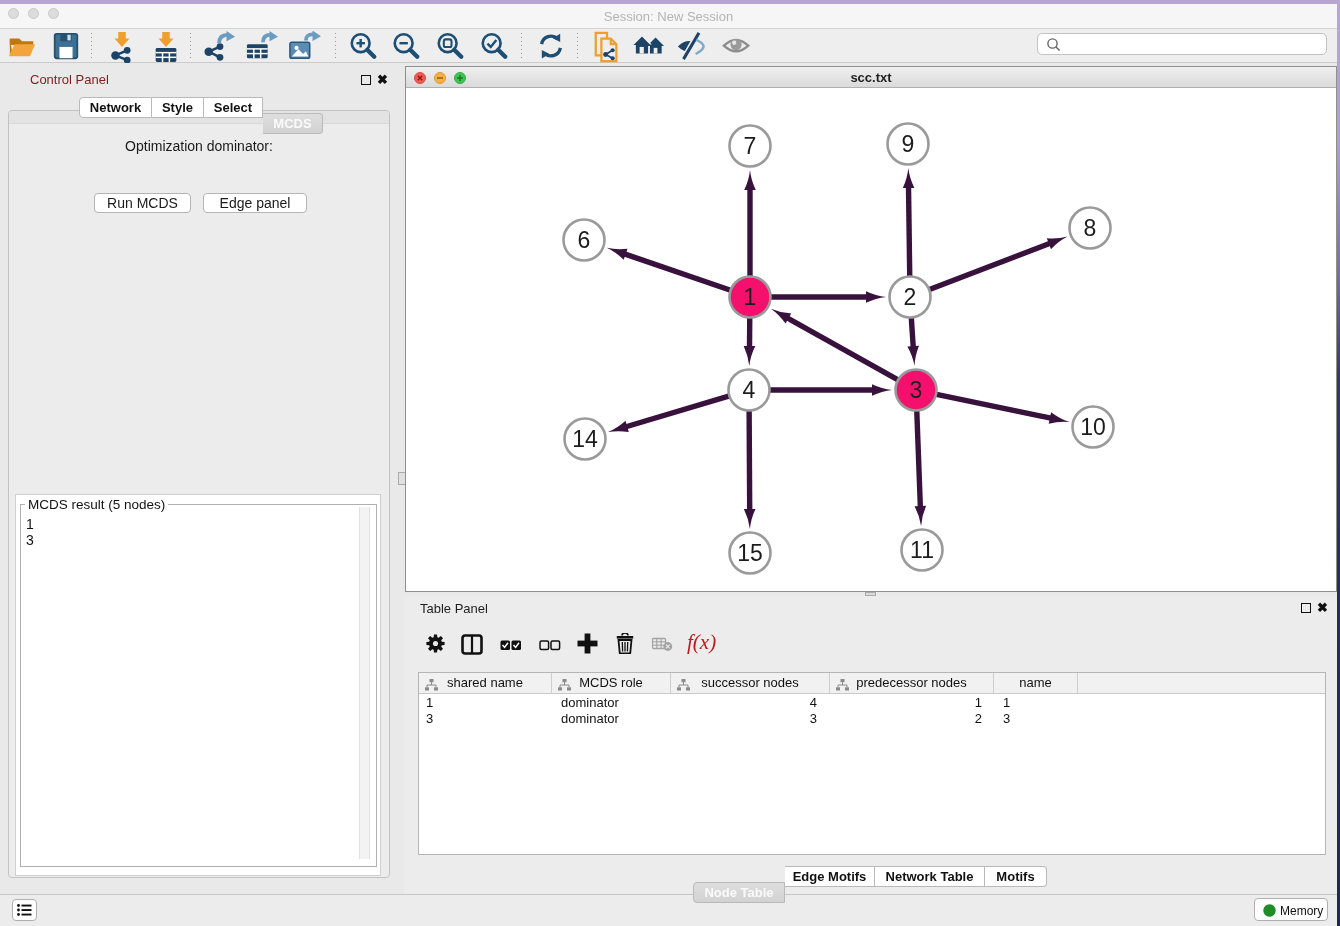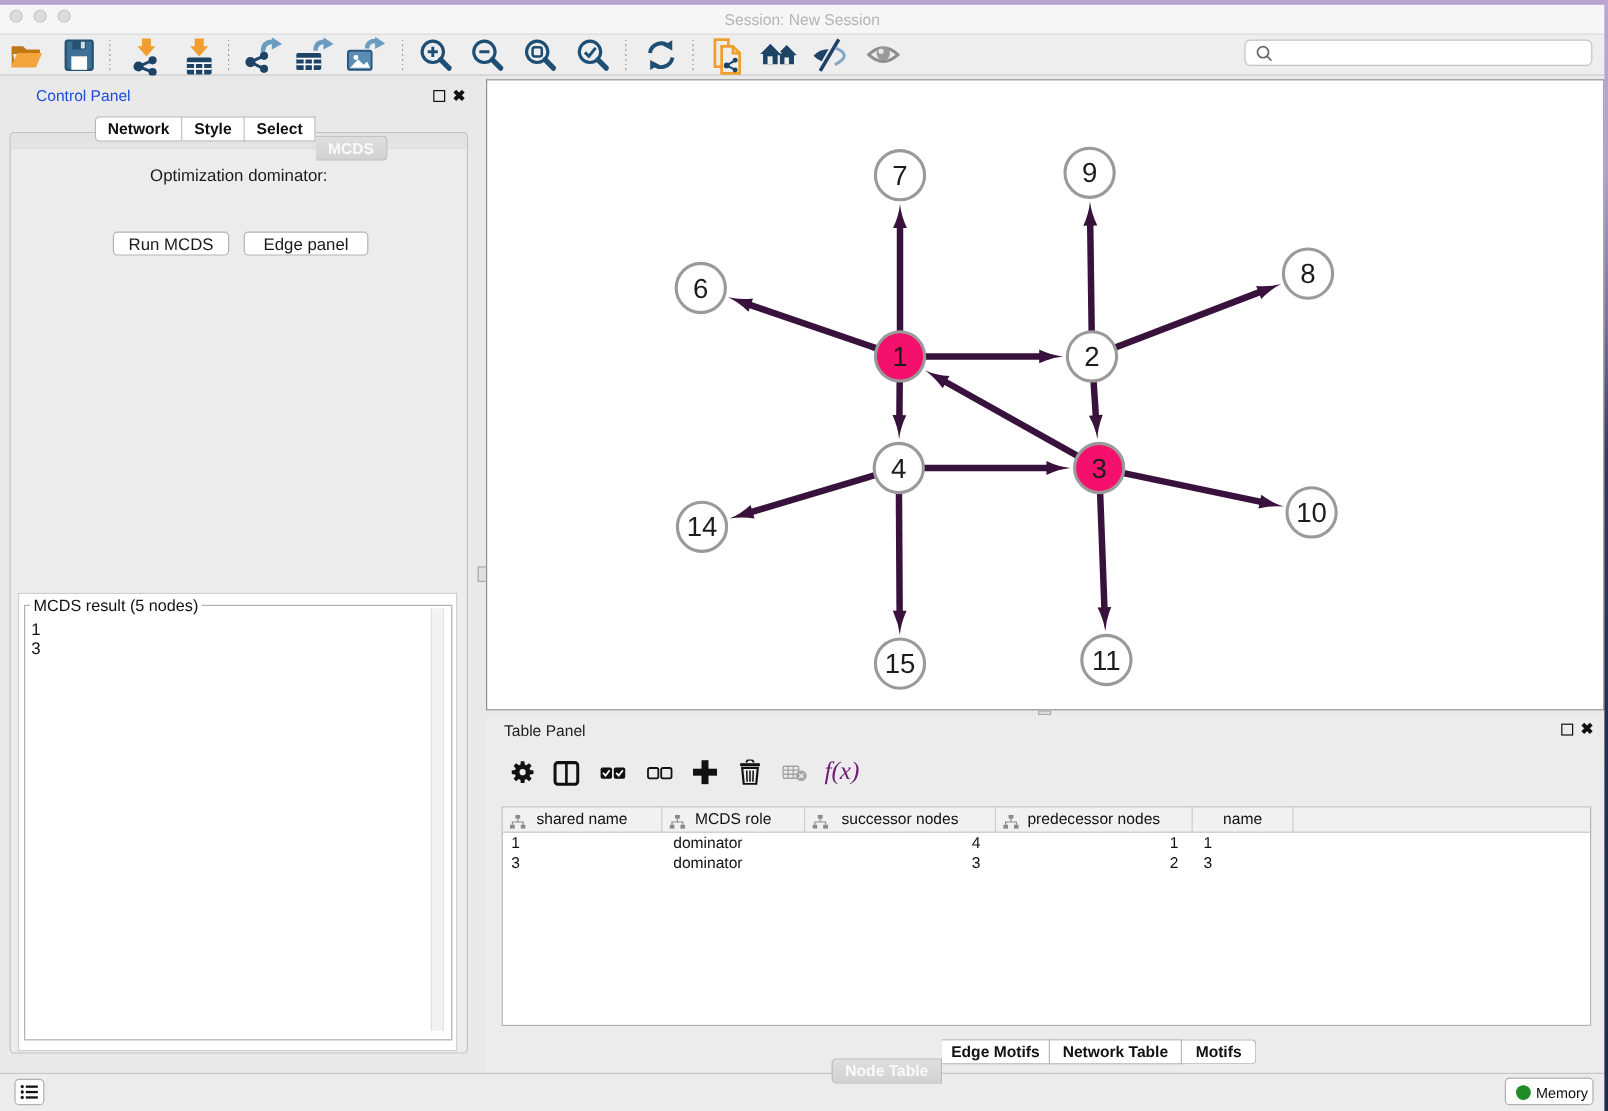--- a/index.html
+++ b/index.html
@@ -11,21 +11,21 @@
 #deskRight { right:0; top:0; width:3px; height:926px; background:linear-gradient(#b9a7d2 0px, #b2a0cc 140px, #7a719f 270px, #33395f 380px, #243053 600px, #1e2a4a 926px); z-index:50; }
 #titlebar { left:0; top:4px; width:1337px; height:25px; background:#f6f6f6; border-bottom:1px solid #d4d4d4; }
 .tl-gray { position:absolute; top:4px; width:11px; height:11px; border-radius:50%; background:#dcdcdc; border:1px solid #c9c9c9; }
 #title-text { position:absolute; top:5px; left:0; width:100%; text-align:center; font-size:13px; color:#b4b4b4; }
 #toolbar { left:0; top:29px; width:1337px; height:34px; background:#eeeeee; border-bottom:1px solid #cbcbcb; }
 .tbi { position:absolute; top:3px; }
 .tsep { position:absolute; top:4px; height:26px; width:1px;
   background-image:repeating-linear-gradient(to bottom,#9c9c9c 0 1.5px,transparent 1.5px 4px); }
 #searchbox { position:absolute; left:1037px; top:4px; width:290px; height:22px; background:#fff; border:1px solid #c3c3c3; border-radius:5px; }
 
-#cp-title { left:30px; top:72px; font-size:13px; color:#1d4ed8; }
+#cp-title { left:30px; top:72px; font-size:13px; color:#7f1d1d; }
 .winbtn-sq { position:absolute; width:10px; height:10px; border:1.6px solid #111; }
 .winbtn-x { position:absolute; font-size:13px; font-weight:bold; color:#111; line-height:10px; }
 .segbar { position:absolute; display:flex; height:21px; z-index:5; }
 .seg { height:21px; background:#fff; border:1px solid #b9b9b9; border-left:none; font-size:13px; font-weight:bold; color:#111; text-align:center; line-height:19px; }
 .seg.first { border-left:1px solid #b9b9b9; border-radius:4px 0 0 4px; }
 .seg.last { border-radius:0 4px 4px 0; }
 .seg.sel { background:linear-gradient(#dedede,#d2d2d2); color:#fafafa;margin-top:16px; }
 #cp-content { left:8px; top:110px; width:382px; height:768px; background:#ececec; border:1px solid #c2c2c2; border-radius:4px; }
 #cp-topshade { position:absolute; left:0; top:0; width:100%; height:13px; background:#e3e3e3; border-bottom:1px solid #d9d9d9; border-radius:4px 4px 0 0; }
 #opt-label { position:absolute; left:0; top:27px; width:100%; text-align:center; font-size:14px; color:#1a1a1a; }
@@ -222,20 +222,33 @@
     <div id="mcds-fs">
       <div id="mcds-legend">MCDS result (5 nodes)</div>
       <div id="mcds-lines">1<br>3</div>
       <div id="mcds-scroll"></div>
     </div>
   </div>
 </div>
 <div class="abs" id="vsplit-handle"></div>
 
 <div class="abs" id="netwin">
+  <div id="nettitle">
+    <div class="tlc" style="left:8px; background:#f25a52; border:1px solid #d94c43;"></div>
+    <div class="tlc" style="left:28px; background:#f6b043; border:1px solid #dd9a35;"></div>
+    <div class="tlc" style="left:48px; background:#3ec64f; border:1px solid #34ab42;"></div>
+    <svg width="60" height="12" viewBox="0 0 60 12" style="position:absolute;left:8px;top:4.5px">
+      <line x1="3.8" y1="3.8" x2="8.2" y2="8.2" stroke="#8e1a15" stroke-width="1.4"></line>
+        <line x1="8.2" y1="3.8" x2="3.8" y2="8.2" stroke="#8e1a15" stroke-width="1.4"></line>
+      <line x1="23" y1="6" x2="29" y2="6" stroke="#96650e" stroke-width="1.6"></line>
+      <line x1="43" y1="6" x2="49" y2="6" stroke="#1e7a28" stroke-width="1.6"></line>
+        <line x1="46" y1="3" x2="46" y2="9" stroke="#1e7a28" stroke-width="1.6"></line>
+    </svg>
+    <span>scc.txt</span>
+  </div>
   <svg id="graphsvg" width="930" height="503" viewBox="406 88 930 503" style="position:absolute;left:0;top:21px;transform:translateZ(0)">
   <g stroke="#38123c" stroke-width="5.4" fill="#38123c">
 <line x1="750.0" y1="281.0" x2="750.0" y2="188.0"></line>
 <path d="M750.0 170.0 Q751.0 180.0 755.8 190.0 L744.2 190.0 Q749.0 180.0 750.0 170.0 Z" stroke="none"></path>
 <line x1="734.9" y1="291.8" x2="623.7" y2="253.6"></line>
 <path d="M606.7 247.8 Q616.5 250.1 627.5 248.8 L623.7 259.8 Q615.8 252.0 606.7 247.8 Z" stroke="none"></path>
 <line x1="766.0" y1="297.0" x2="868.0" y2="297.0"></line>
 <path d="M886.0 297.0 Q876.0 298.0 866.0 302.8 L866.0 291.2 Q876.0 296.0 886.0 297.0 Z" stroke="none"></path>
 <line x1="749.8" y1="313.0" x2="749.5" y2="348.0"></line>
 <path d="M749.3 366.0 Q748.3 356.0 743.7 345.9 L755.3 346.1 Q750.4 356.0 749.3 366.0 Z" stroke="none"></path>
@@ -331,21 +344,21 @@
 <rect x="0.5" y="1.5" width="13" height="10" rx="1" fill="none" stroke="#a3a3a3" stroke-width="1.3"></rect>
 <g stroke="#a3a3a3" stroke-width="1.1">
         <line x1="0.5" y1="4.8" x2="13.5" y2="4.8"></line>
         <line x1="0.5" y1="8.2" x2="13.5" y2="8.2"></line>
         <line x1="4.8" y1="1.5" x2="4.8" y2="11.5"></line>
         <line x1="9.1" y1="1.5" x2="9.1" y2="11.5"></line>
       </g>
 <circle cx="15.8" cy="9.5" r="4.4" fill="#a3a3a3"></circle>
 <path d="M14 7.7 L17.6 11.3 M17.6 7.7 L14 11.3" stroke="#ebebeb" stroke-width="1.2"></path>
 </svg></div>
-<div class="abs" style="left:687px;top:630px"><span style="font-family:'Liberation Serif',serif;font-style:italic;font-size:21px;color:#701a75;">f(x)</span></div>
+<div class="abs" style="left:687px;top:630px"><span style="font-family:'Liberation Serif',serif;font-style:italic;font-size:21px;color:#b91c1c;">f(x)</span></div>
 <div class="abs" id="tbl">
   <div id="tbl-head">
     <div class="hcell" style="width:133px;"><span class="hico"><svg width="13" height="12" viewBox="0 0 13 12">
             <g fill="#8a8a8a">
               <rect x="4.5" y="0" width="4" height="3.2"></rect>
               <rect x="0" y="8.3" width="4" height="3.2"></rect>
               <rect x="9" y="8.3" width="4" height="3.2"></rect>
             </g>
             <path d="M6.5 3.2 V6 M2 8.3 V6 H11 V8.3" fill="none" stroke="#8a8a8a" stroke-width="1"></path>
           </svg></span>shared name</div>

